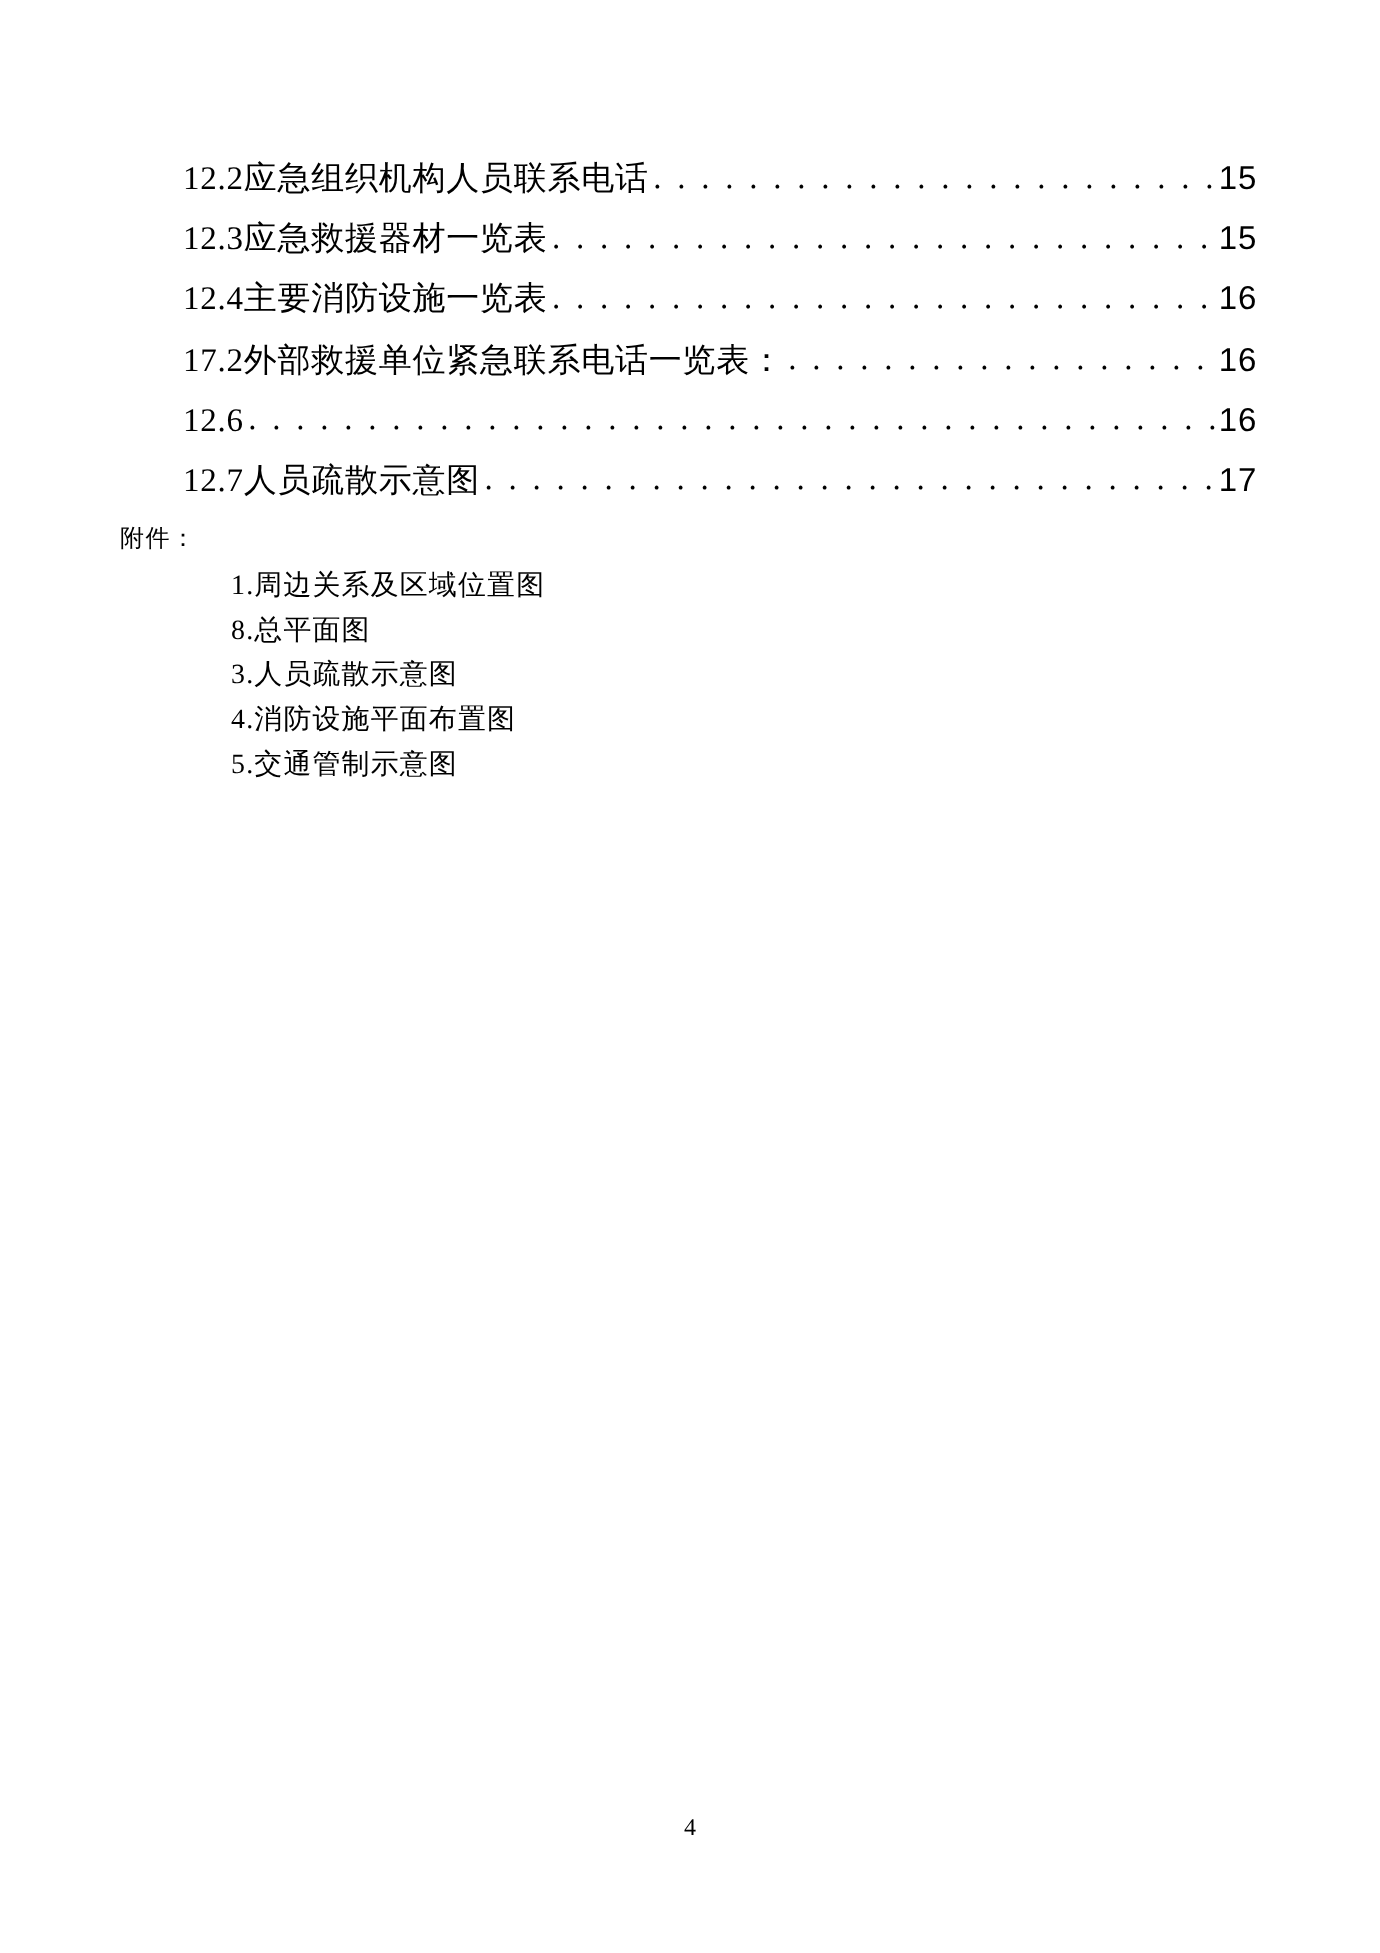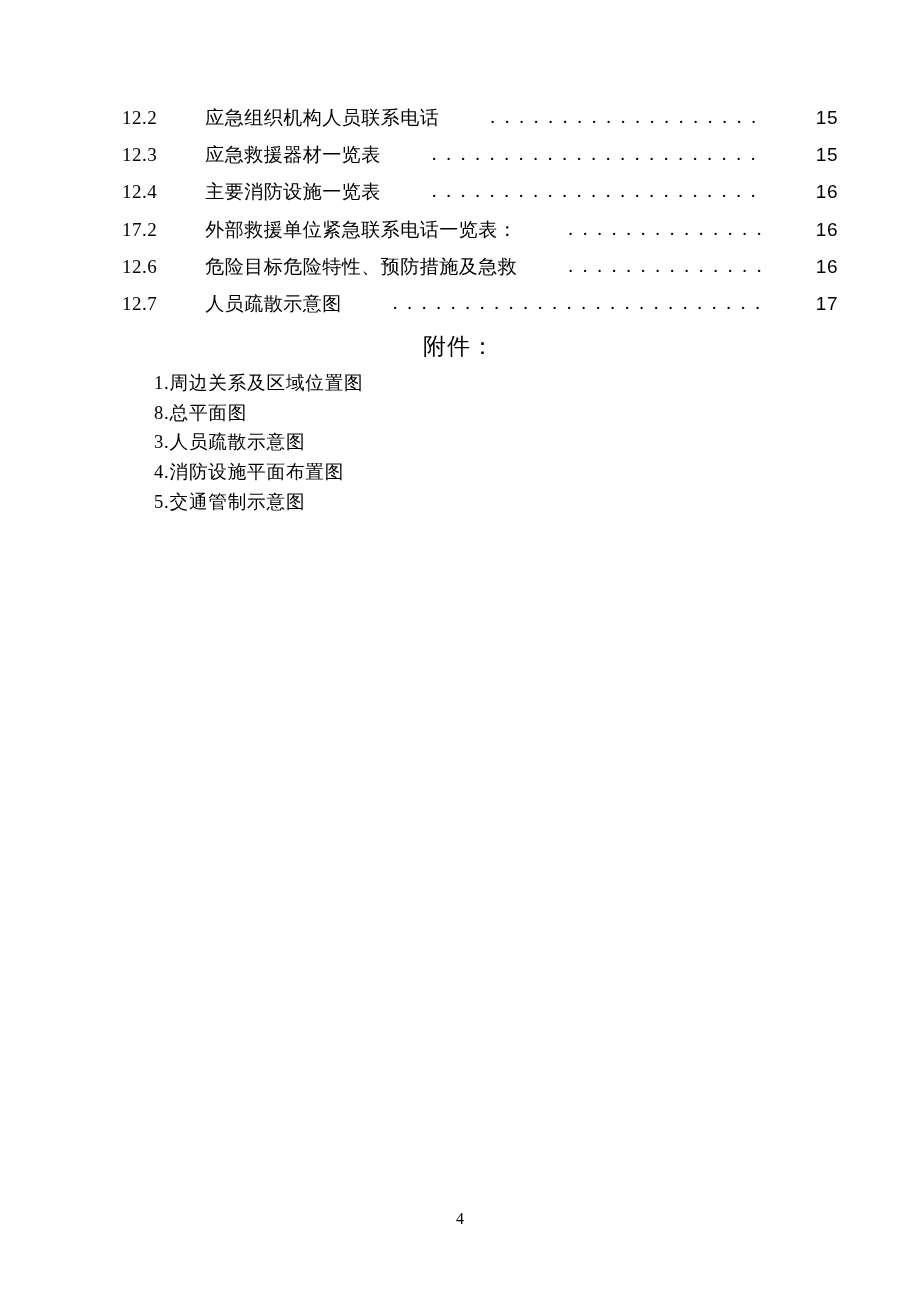--- a/index.html
+++ b/index.html
@@ -16,25 +16,24 @@
       position: relative;
     }
     .content {
       padding-top: 108px;
       padding-left: 122px;
       padding-right: 82px;
     }
     .toc-entry {
       display: flex;
       align-items: baseline;
-      font-size: 19px;
+      font-size: 22px;
       line-height: 1.0;
       margin-bottom: 18.2px;
       letter-spacing: 0.5px;
-      gap: 48px;
     }
     .toc-number {
       white-space: nowrap;
       font-family: "SimSun", "宋体", serif;
     }
     .toc-title {
       white-space: nowrap;
       text-align: center;
     }
     .toc-dots {
@@ -45,26 +44,25 @@
       margin-left: 3px;
       margin-right: 3px;
       position: relative;
       top: -1px;
     }
     .toc-page {
       white-space: nowrap;
       font-family: Liberation Sans, sans-serif;
     }
     .attachment-header {
-      font-size: 23px;
+      font-size: 16px;
       margin-left: -42px;
       margin-top: 10px;
       margin-bottom: 12px;
       letter-spacing: 1px;
-      text-align: center;
     }
     .attachment-list {
       padding-left: 16px;
     }
     .attachment-item {
       font-size: 18.6px;
       line-height: 1.0;
       margin-bottom: 11px;
       letter-spacing: 0.8px;
       margin-left: 16px;
@@ -107,21 +105,20 @@
 
   <div class="toc-entry">
     <span class="toc-number">17.2</span>
     <span class="toc-title">外部救援单位紧急联系电话一览表：</span>
     <span class="toc-dots">. . . . . . . . . . . . . . . . . . . . . . . . . . . . . . . . . . . . . . . . . . . . . . . . . . . . . . . . . . . . . . . . . . . . . . . . . . . . . . . . . . . . . . . .</span>
     <span class="toc-page">16</span>
   </div>
 
   <div class="toc-entry">
     <span class="toc-number">12.6</span>
-    <span class="toc-title">危险目标危险特性、预防措施及急救</span>
     <span class="toc-dots">. . . . . . . . . . . . . . . . . . . . . . . . . . . . . . . . . . . . . . . . . . . . . . . . . . . . . . . . . . . . . . . . . . . . . . . . . . . . . . . . . . . . . . . .</span>
     <span class="toc-page">16</span>
   </div>
 
   <div class="toc-entry">
     <span class="toc-number">12.7</span>
     <span class="toc-title">人员疏散示意图</span>
     <span class="toc-dots">. . . . . . . . . . . . . . . . . . . . . . . . . . . . . . . . . . . . . . . . . . . . . . . . . . . . . . . . . . . . . . . . . . . . . . . . . . . . . . . . . . . . . . . .</span>
     <span class="toc-page">17</span>
   </div>

